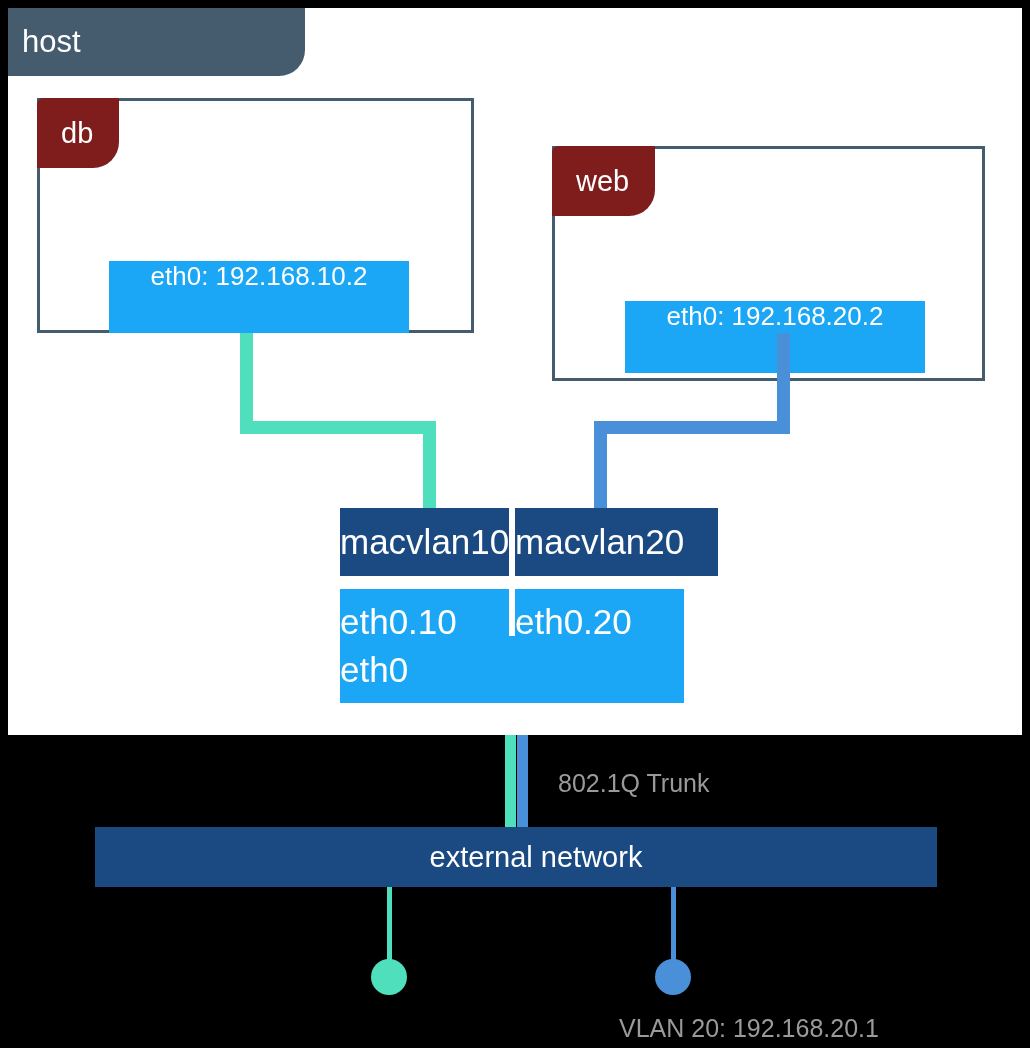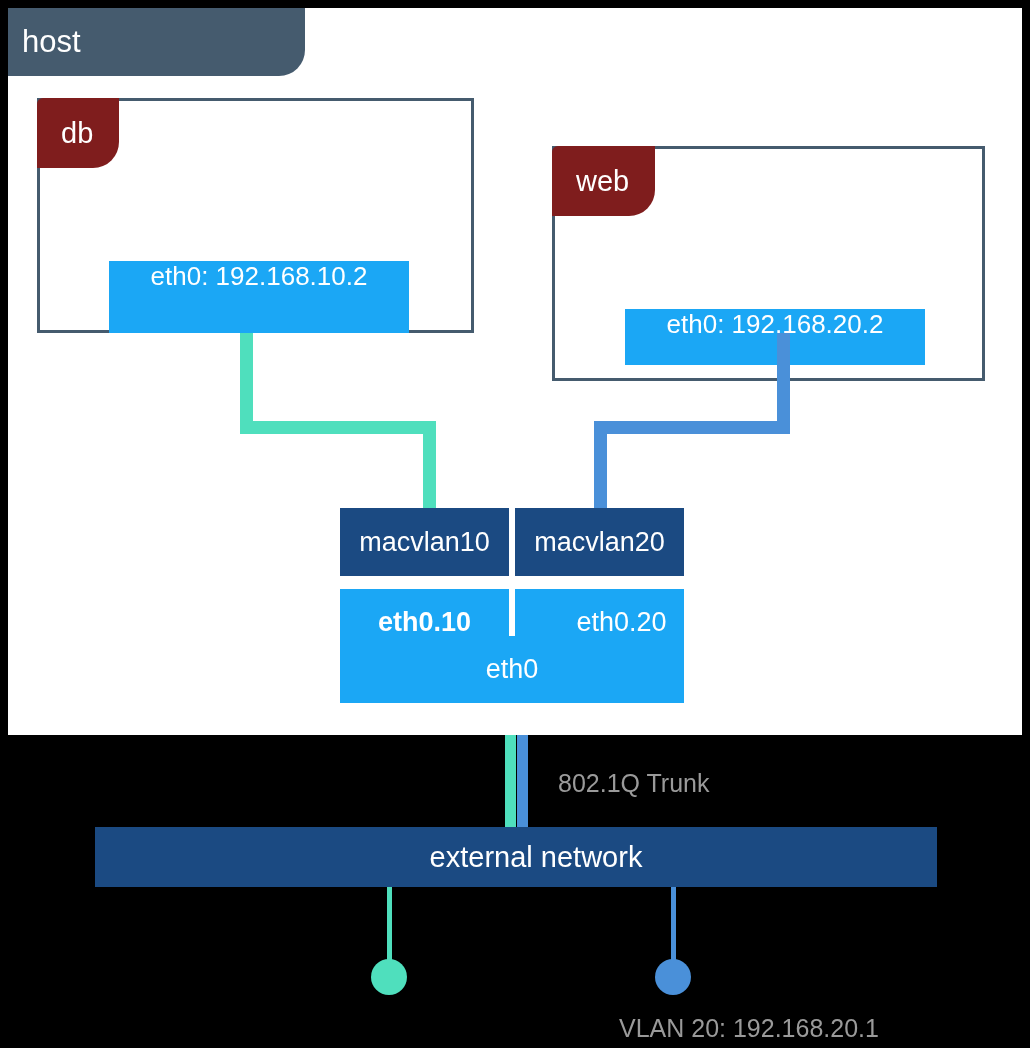--- a/index.html
+++ b/index.html
@@ -86,24 +86,24 @@
   }
   .wire-teal  { background: #4fdfbd; }
   .wire-blue  { background: #4a90d9; }
 
   
   .nic {
     position: absolute;
     color: #ffffff;
     display: flex;
     align-items: center;
-    justify-content: center;
-    box-sizing: border-box;
-    white-space: nowrap;
-    font-size: 27px;
+    justify-content: flex-start;
+    box-sizing: border-box;
+    white-space: nowrap;
+    font-size: 35px;
   }
   .nic-dark  { background: #1b4a82; }
   .nic-light { background: #1ba7f5; }
 
   
   .trunk-label {
     position: absolute;
     color: #9a9a9a;
     font-size: 25px;
     white-space: nowrap;
@@ -158,44 +158,44 @@
     </div>
     <div class="iface-chip" style="left:69px; top:160px; width:300px; height:72px;">
       <span>eth0: 192.168.10.2</span>
     </div>
   </div>
 
   <div class="ctr-box" style="left:552px; top:98px; width:433px; height:235px;margin-top:48px;">
     <div class="ctr-tab">
       <span>web</span>
     </div>
-    <div class="iface-chip" style="left:70px; top:160px; width:300px; height:56px;">
+    <div class="iface-chip" style="left:70px; top:152px; width:300px; height:72px;">
       <span>eth0: 192.168.20.2</span>
     </div>
   </div>
 
   <div class="wire wire-teal" style="left:240px; top:333px; width:13px; height:98px;"></div>
   <div class="wire wire-teal" style="left:240px; top:421px; width:196px; height:13px;"></div>
   <div class="wire wire-teal" style="left:423px; top:421px; width:13px; height:92px;"></div>
 
   <div class="wire wire-blue" style="left:777px; top:333px; width:13px; height:98px;"></div>
   <div class="wire wire-blue" style="left:594px; top:421px; width:196px; height:13px;"></div>
   <div class="wire wire-blue" style="left:594px; top:421px; width:13px; height:92px;"></div>
 
   <div class="nic nic-dark" style="left:340px; top:508px; width:169px; height:68px;">
     <span>macvlan10</span>
   </div>
-  <div class="nic nic-dark" style="left:515px; top:508px; width:169px; height:68px;">
+  <div class="nic nic-dark" style="left:515px; top:508px; width:203px; height:68px;">
     <span>macvlan20</span>
   </div>
 
-  <div class="nic nic-light" style="left:340px; top:589px; width:169px; height:66px;font-weight:bold;">
+  <div class="nic nic-light" style="left:340px; top:589px; width:169px; height:66px;">
     <span>eth0.10</span>
   </div>
-  <div class="nic nic-light" style="left:515px; top:589px; width:169px; height:66px;padding-left:44px;">
+  <div class="nic nic-light" style="left:515px; top:589px; width:169px; height:66px;">
     <span>eth0.20</span>
   </div>
 
   <div class="nic nic-light" style="left:340px; top:636px; width:344px; height:67px;">
     <span>eth0</span>
   </div>
 
   <div class="wire wire-teal" style="left:505px; top:735px; width:11px; height:92px;"></div>
   <div class="wire wire-blue" style="left:517px; top:735px; width:11px; height:92px;"></div>
 

